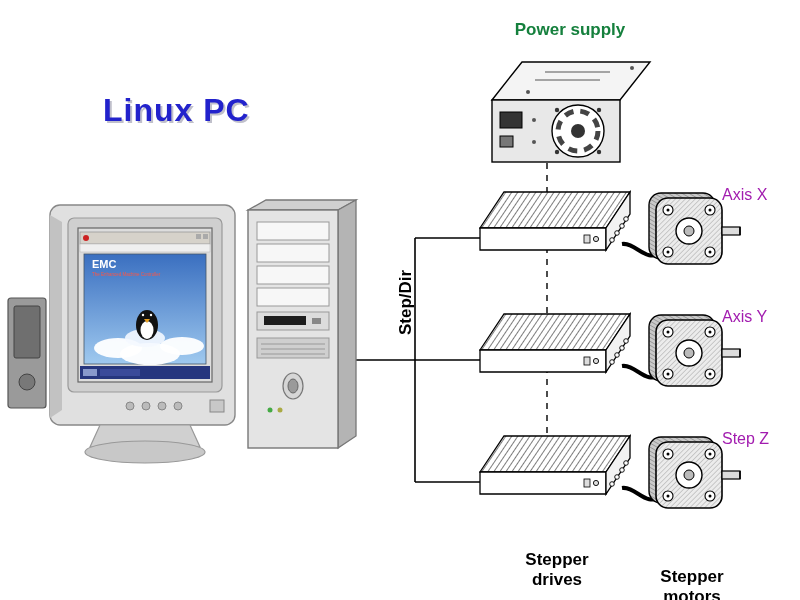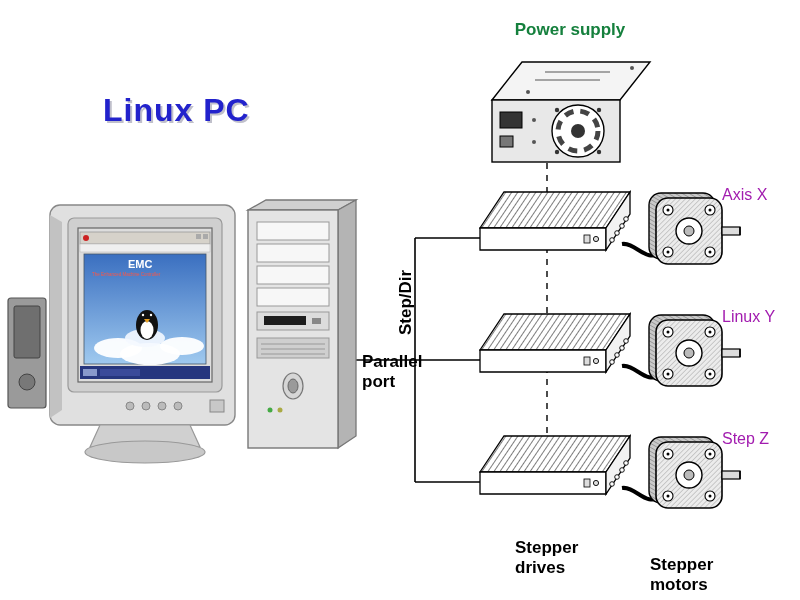--- a/index.html
+++ b/index.html
@@ -20,25 +20,25 @@
     margin-top:40px;
   }
   .axis-lbl{position:absolute;font-size:16px;font-weight:normal;color:#a21caf;}
   .vlabel{
     position:absolute;left:396px;top:335px;
     transform:rotate(-90deg);transform-origin:0 0;
     width:110px;font-size:17px;font-weight:bold;color:#000;
   }
   .pp-label{position:absolute;left:362px;top:352px;width:82px;
     font-size:17px;font-weight:bold;line-height:20px;}
-  .bottom-label{position:absolute;top:538px;width:84px;text-align:left;
+  .bottom-label{position:absolute;top:550px;width:84px;text-align:center;
     font-size:17px;font-weight:bold;line-height:20px;}
   .screen-title{
     position:absolute;left:92px;top:258px;
-    font-size:11px;font-weight:bold;color:#ffffff;margin-left:36px;
+    font-size:11px;font-weight:bold;color:#ffffff;
   }
   .screen-subtitle{
     position:absolute;left:92px;top:272px;
     font-size:4.5px;color:#ff5544;white-space:nowrap;
   }
 </style>
 </head>
 <body>
 
 <div class="stage">
@@ -197,24 +197,23 @@
     <circle cx="280" cy="410" r="2.5" fill="#aa4"></circle>
   </g>
 </svg>
 
 <div class="title">Linux PC</div>
 
 <div class="lbl lbl-center" style="left:480px;top:20px;width:180px;">Power supply</div>
 
 <div class="vlabel">Step/Dir</div>
 
-<div class="pp-label">Parallel port</div>
 
 <div class="axis-lbl" style="left:722px;top:186px;">Axis X</div>
-<div class="axis-lbl" style="left:722px;top:308px;">Linux Y</div>
+<div class="axis-lbl" style="left:722px;top:308px;">Axis Y</div>
 <div class="axis-lbl" style="left:722px;top:430px;">Step Z</div>
 
 <div class="bottom-label" style="left:515px;">Stepper drives</div>
 <div class="bottom-label" style="left:650px;margin-top:17px;">Stepper motors</div>
 
 <div class="screen-title">EMC</div>
 <div class="screen-subtitle">The Enhanced Machine Controller</div>
 
 </div>
 

